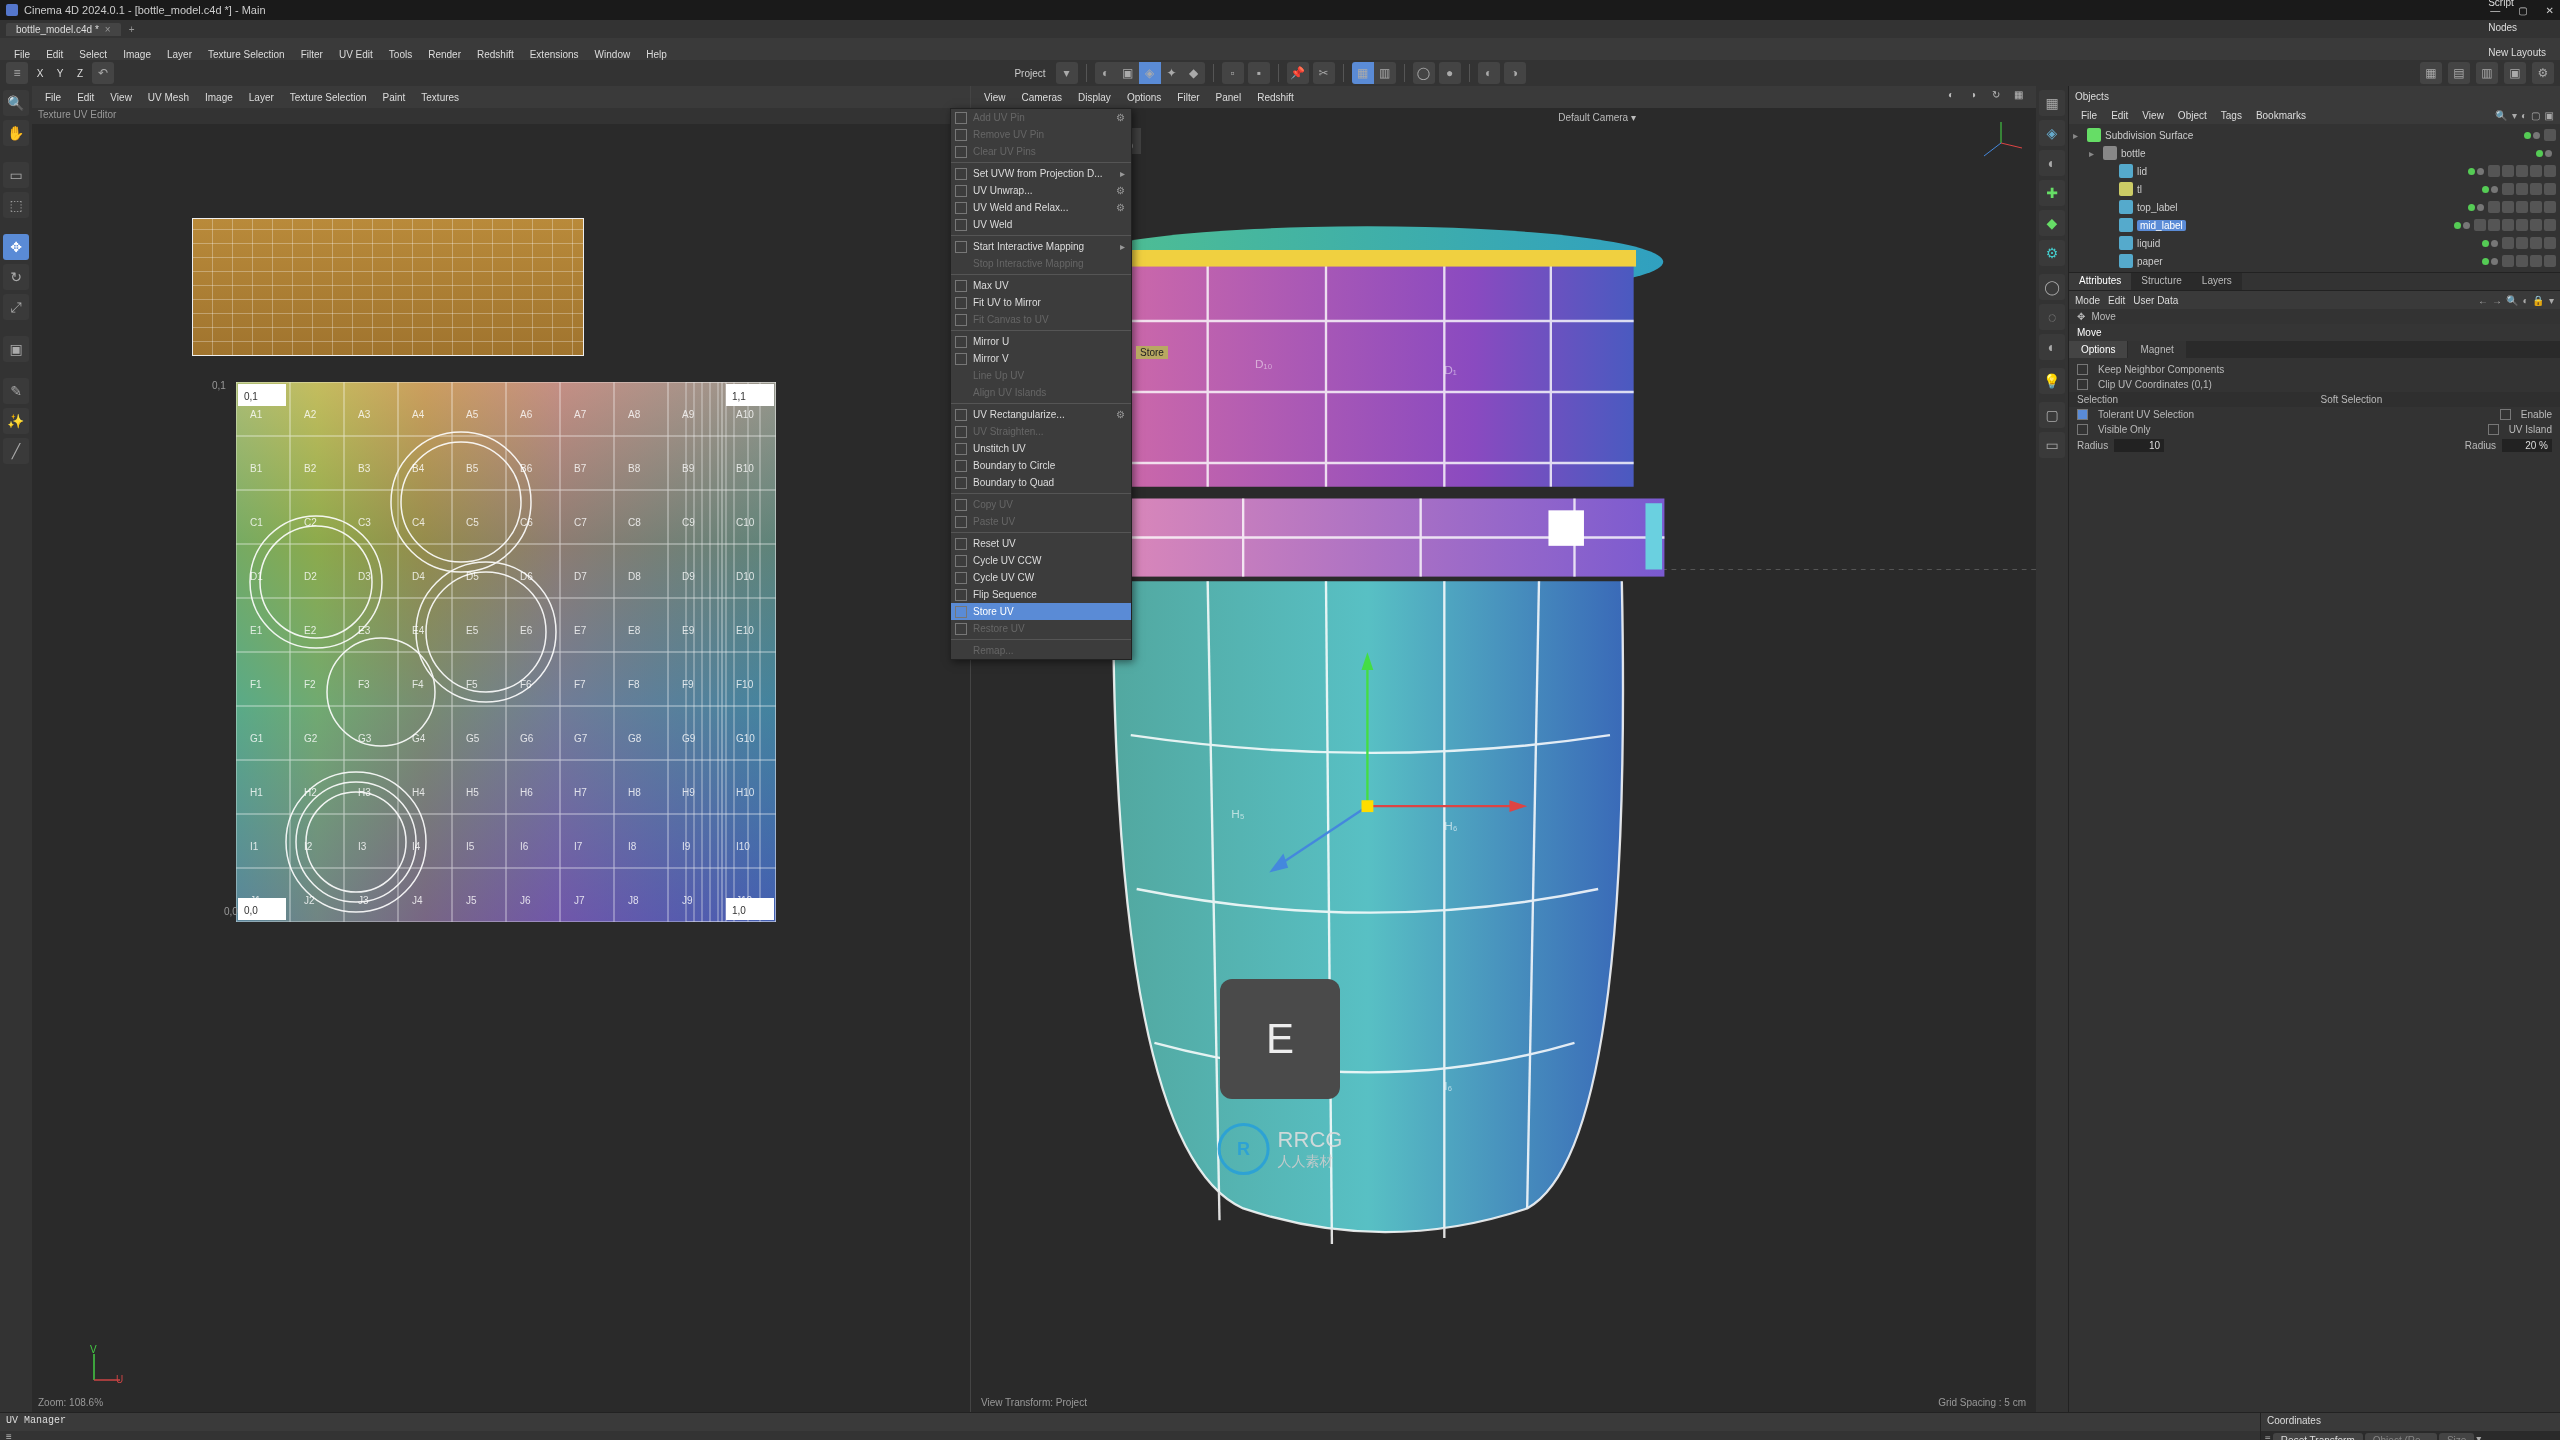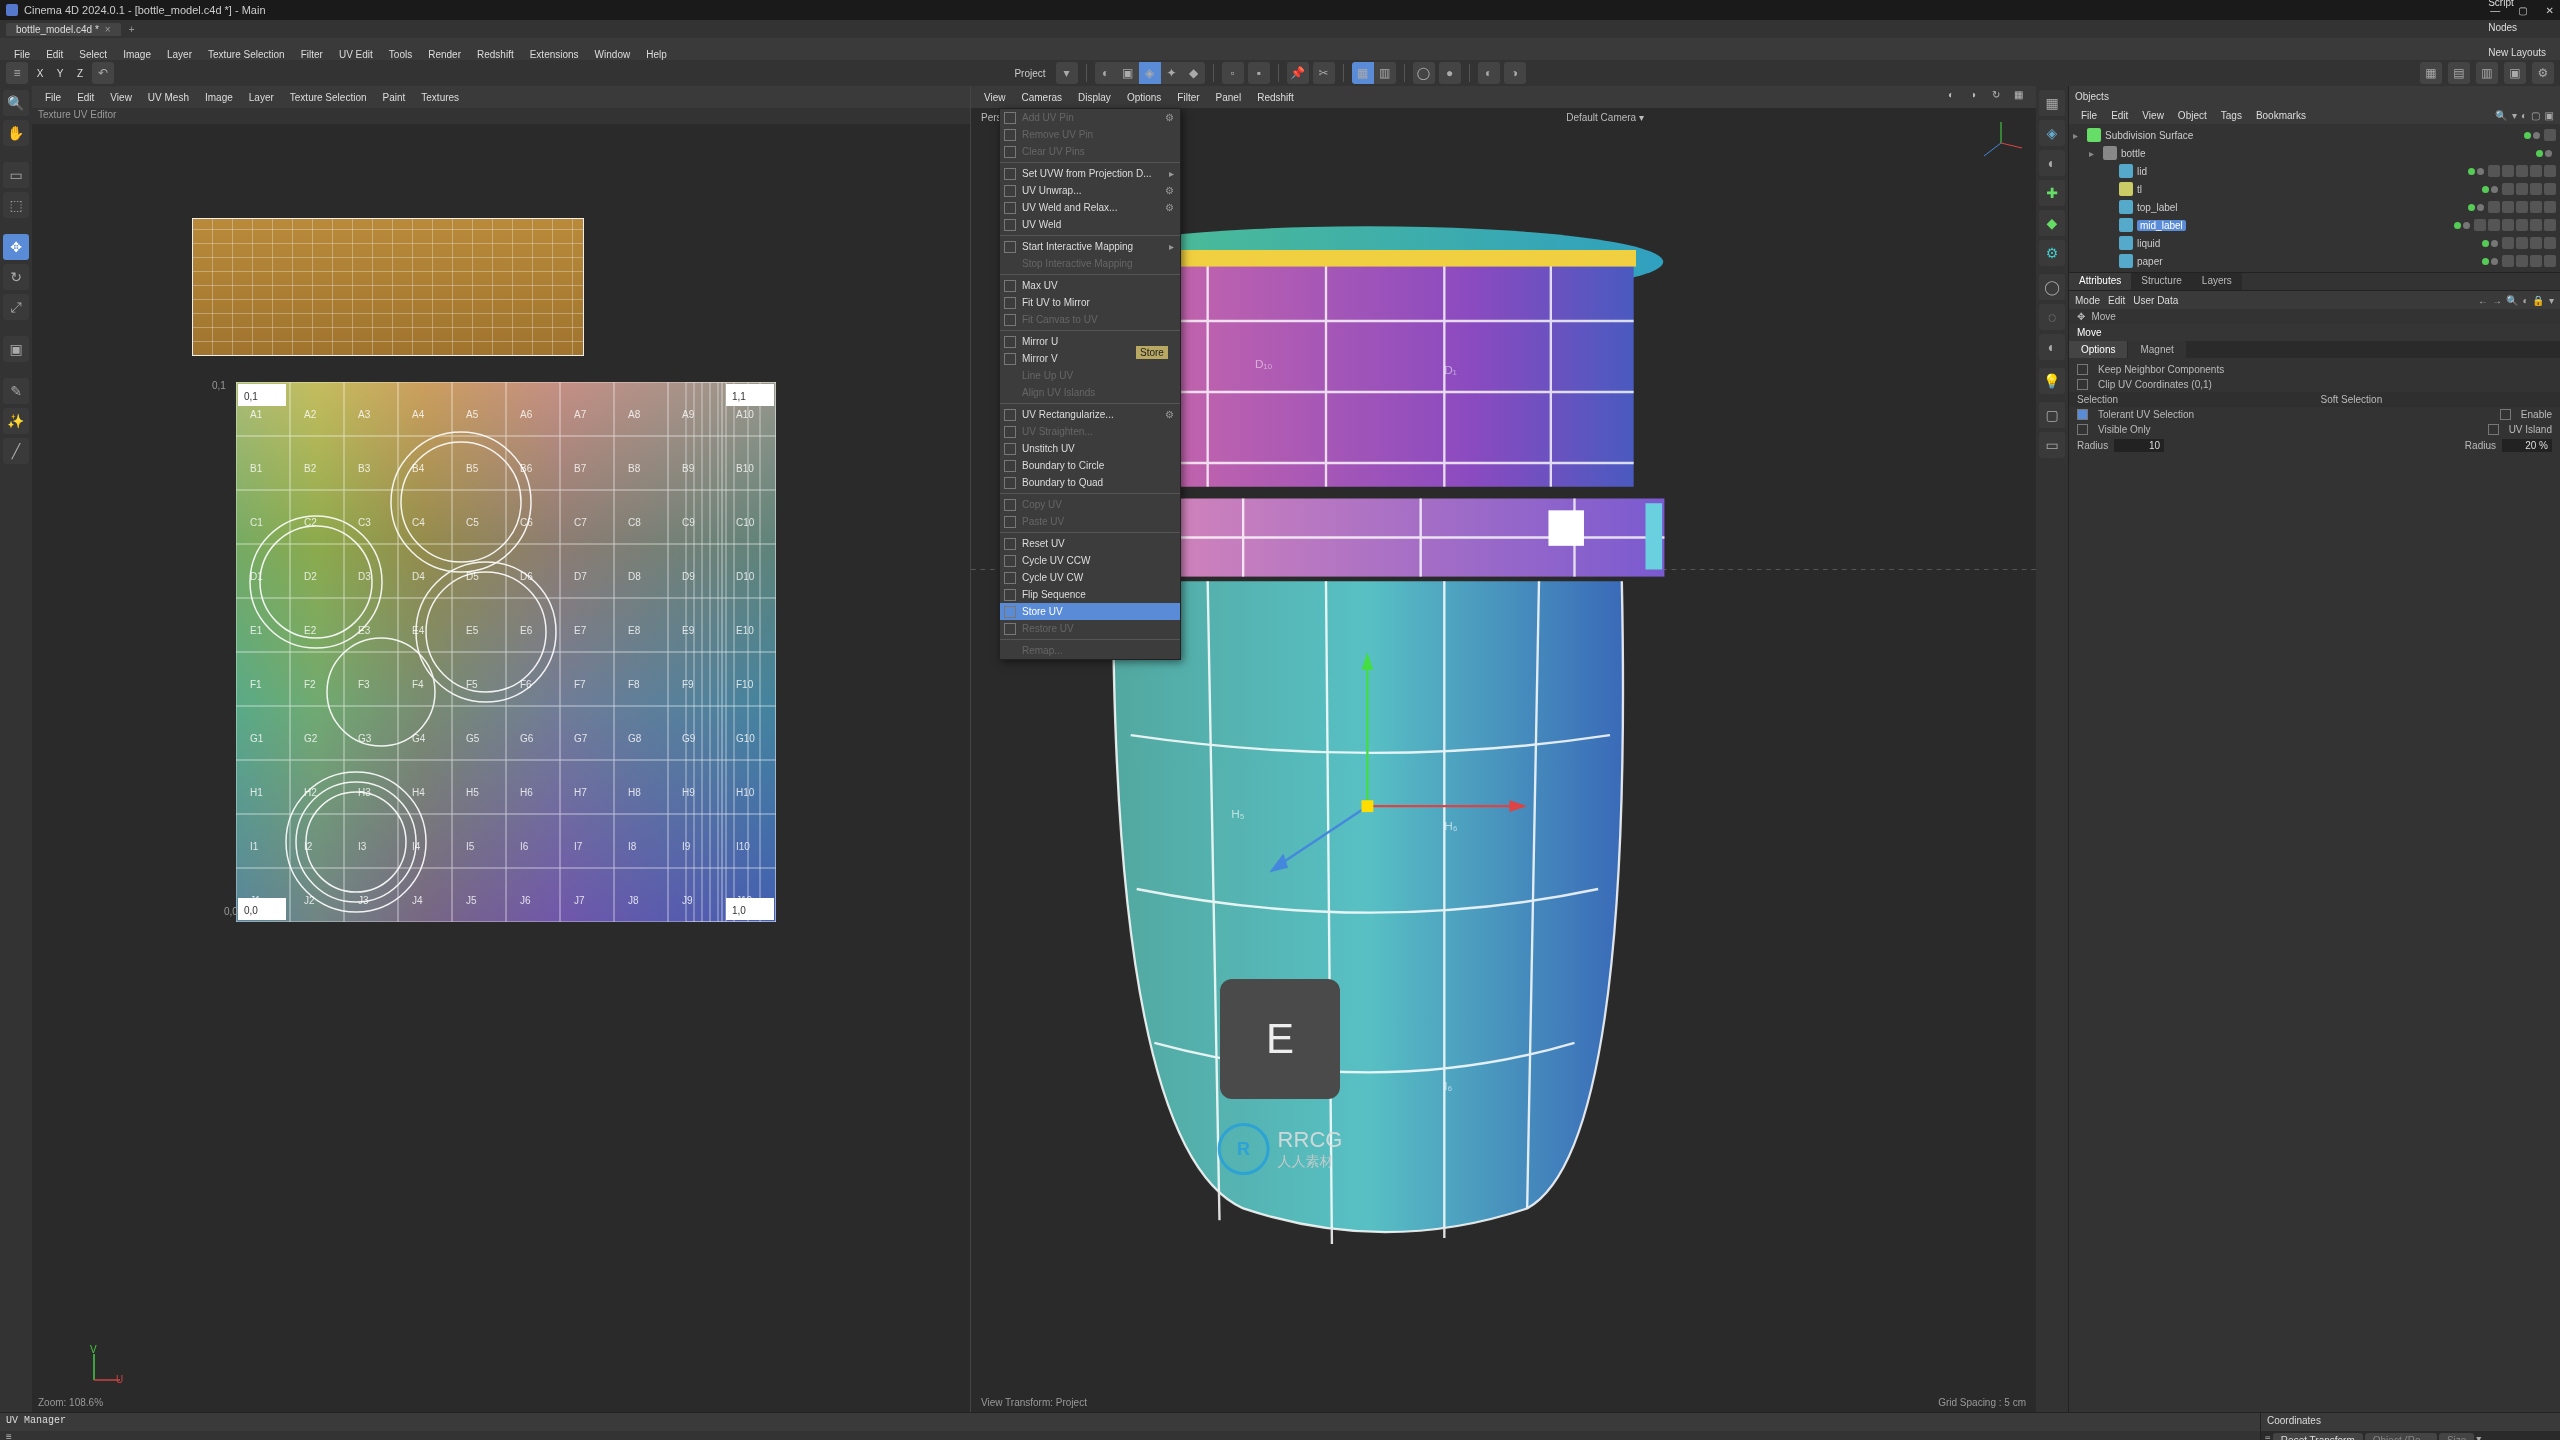--- a/index.html
+++ b/index.html
@@ -55,40 +55,40 @@
 
 
 .uvgrid { position: absolute; left: 204px; top: 258px; width: 540px; height: 540px; }
 
 
 
 .orangeisland { position: absolute; left: 160px; top: 94px; width: 392px; height: 138px; background: linear-gradient(#b98a3a,#a0742e); border: 1px solid #eee; }
 .orangeisland::before { content: ""; position: absolute; inset: 0; background: repeating-linear-gradient(90deg, transparent 0 19px, rgba(255,255,255,0.3) 19px 20px), repeating-linear-gradient(0deg, transparent 0 13px, rgba(255,255,255,0.3) 13px 14px); }
 
 
-.uvmenu { position: absolute; left: 999px; top: 108px; width: 182px; background: #3c3c3c; border: 1px solid #222; box-shadow: 2px 2px 8px rgba(0,0,0,.5); z-index: 10; }
+.uvmenu { position: absolute; left: 950px; top: 108px; width: 182px; background: #3c3c3c; border: 1px solid #222; box-shadow: 2px 2px 8px rgba(0,0,0,.5); z-index: 10; }
 .uvmenu .item { padding: 3px 6px 3px 22px; color: #ddd; display: flex; align-items: center; position: relative; font-size: 11px; cursor: pointer; }
 .uvmenu .item.hl { background: #5a8bd6; color: #fff; }
 .uvmenu .item.dis { color: #666; }
 .uvmenu .item .ico { position: absolute; left: 4px; width: 12px; height: 12px; border: 1px solid #777; }
 .uvmenu .item .gear { position: absolute; right: 6px; color: #999; font-size: 10px; }
 .uvmenu .item .arrow { position: absolute; right: 6px; color: #999; }
 .uvmenu .sep { height: 1px; background: #555; margin: 2px 0; }
 
 
 .hlbadge { position: absolute; left: 1136px; top: 346px; background: #b8a862; color: #222; padding: 1px 4px; font-size: 10px; z-index: 11; }
 
 
 .viewport { flex: 1; display: flex; flex-direction: column; background: #333; border-left: 1px solid #444; }
 .vpmenubar { height: 22px; background: #3a3a3a; display: flex; align-items: center; padding: 0 6px; gap: 2px; }
 .vpmenubar .menuitem { padding: 2px 7px; color: #ddd; cursor: pointer; }
 .vpmenubar .right { margin-left: auto; display: flex; gap: 6px; }
 .vpcanvas { flex: 1; background: #2a2a2a; position: relative; overflow: hidden; }
 .vpcanvas .persp { position: absolute; left: 10px; top: 4px; color: #bbb; }
-.vpcanvas .cam { position: absolute; right: 392px; top: 4px; color: #bbb; }
+.vpcanvas .cam { position: absolute; right: 400px; top: 4px; color: #bbb; }
 .vpcanvas .stats { position: absolute; left: 36px; top: 20px; background: rgba(70,70,70,.8); padding: 2px 8px; color: #ddd; font-size: 10px; }
 .vpcanvas .stats div { display: flex; gap: 30px; }
 .vpcanvas .bottomleft { position: absolute; left: 10px; bottom: 4px; color: #999; }
 .vpcanvas .bottomright { position: absolute; right: 10px; bottom: 4px; color: #999; }
 .vpcanvas .orientgizmo { position: absolute; right: 10px; top: 10px; width: 50px; height: 50px; }
 
 
 .rightstrip { width: 32px; background: #333; display: flex; flex-direction: column; padding: 4px 3px; gap: 4px; }
 .rightstrip .tool { width: 26px; height: 26px; background: #3a3a3a; border-radius: 3px; display: flex; align-items: center; justify-content: center; color: #aaa; cursor: pointer; font-size: 14px; }
 .rightstrip .tool.green { color: #6d6; }

